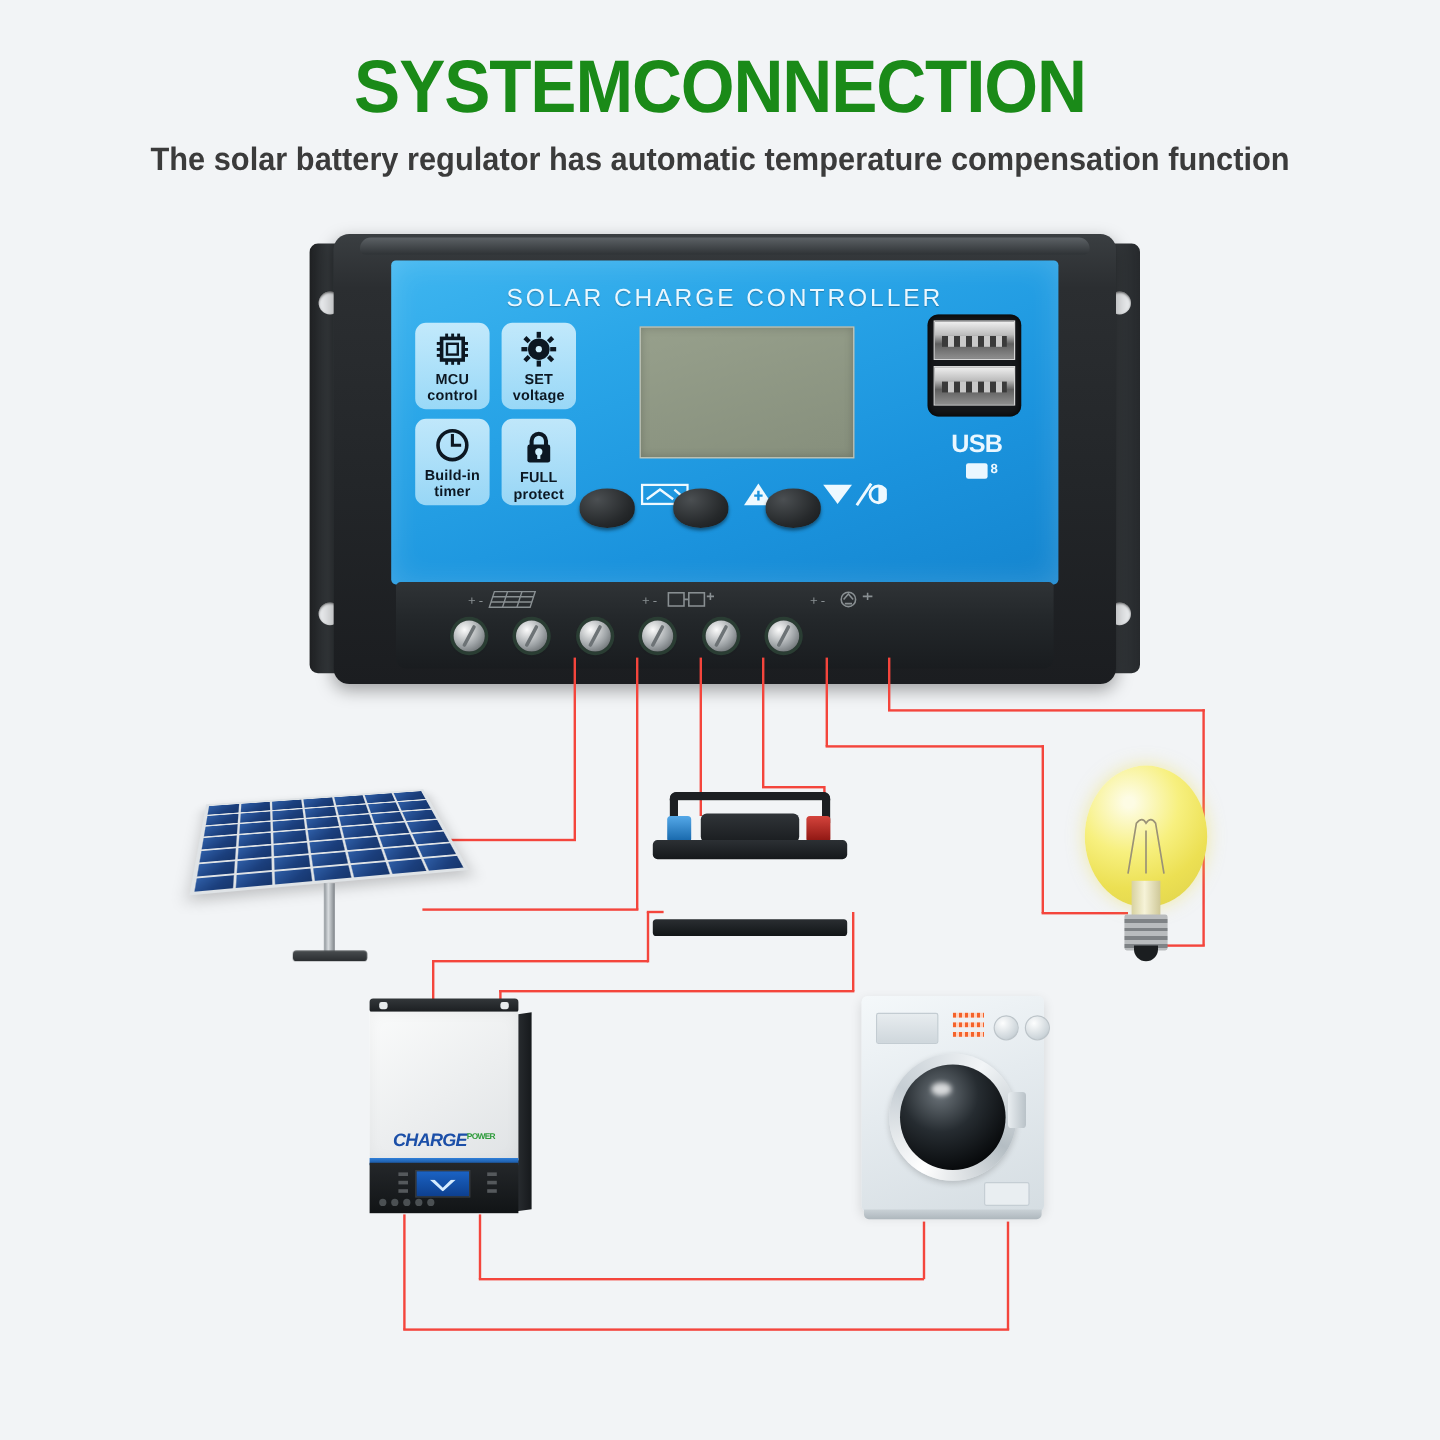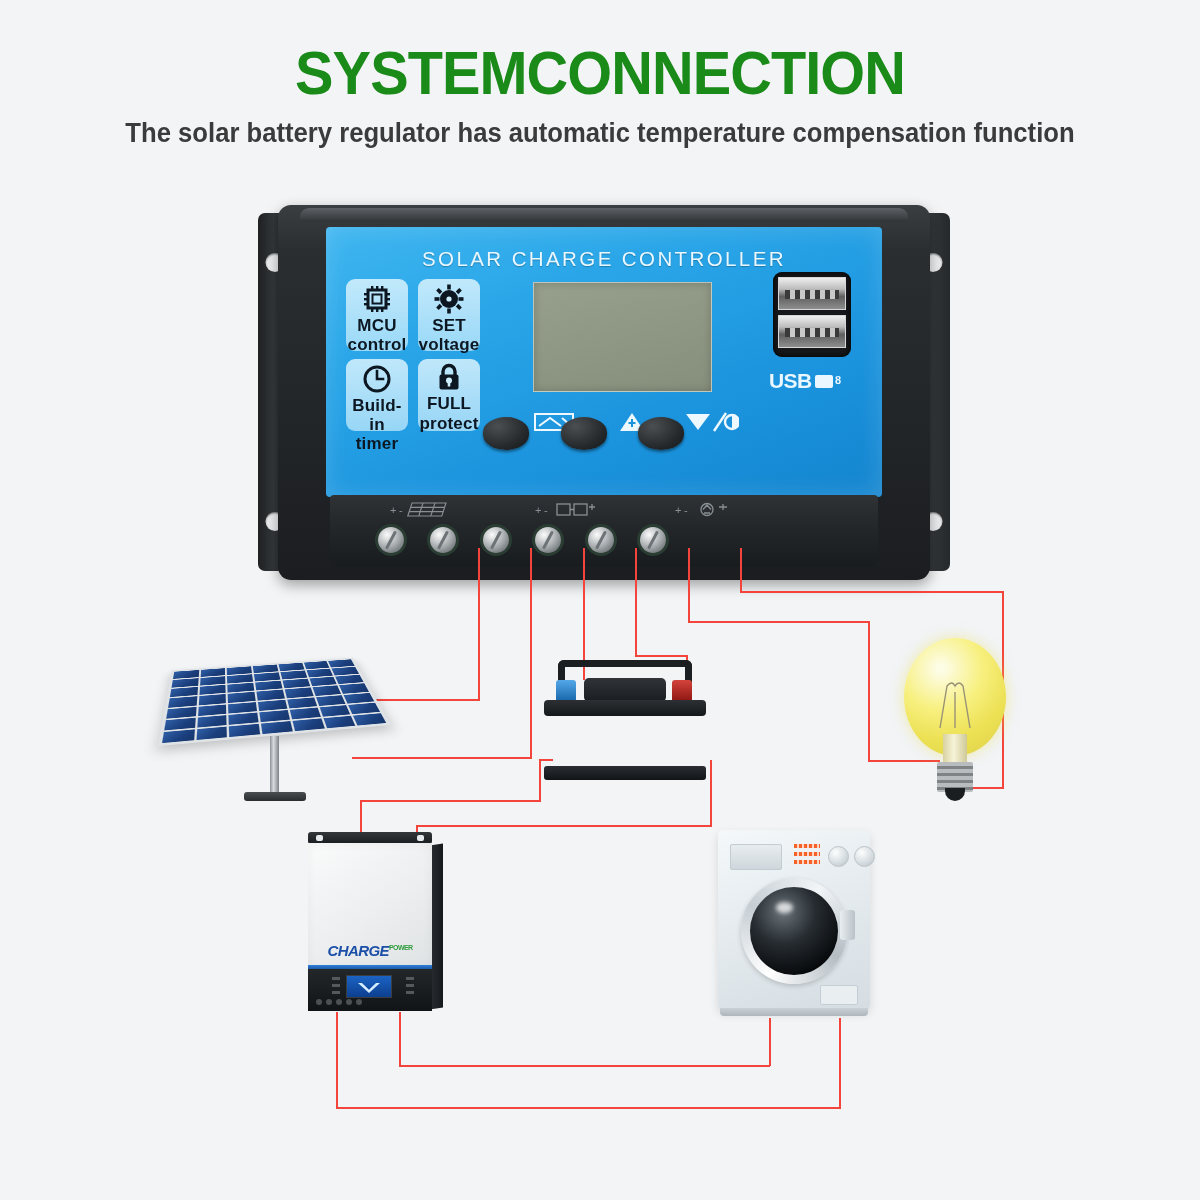--- a/index.html
+++ b/index.html
@@ -18,21 +18,21 @@
     letter-spacing:-1px;line-height:1;
     transform:scaleX(.93);transform-origin:center top;
   }
   .subtitle{
     position:absolute;left:0;top:120px;width:1200px;text-align:center;
     font-size:27px;font-weight:bold;color:#3b3b3b;
     line-height:1;transform:scaleX(.95);transform-origin:center top;
   }
 
   
-  .controller{position:absolute;left:258px;top:205px;width:692px;height:375px;}
+  .controller{position:absolute;left:258px;top:195px;width:692px;height:375px;}
   .ctl-flange{
     position:absolute;top:8px;width:34px;height:358px;
     background:linear-gradient(90deg,#1e2022 0%,#34383b 45%,#26292c 100%);
     border-radius:7px;
   }
   .ctl-flange.left{left:0;}
   .ctl-flange.right{right:0;}
   .hole{
     position:absolute;left:50%;transform:translateX(-50%);
     width:19px;height:19px;border-radius:50%;
@@ -64,21 +64,21 @@
     text-shadow:0 1px 1px rgba(0,0,0,.25);
   }
   .badge{
     position:absolute;width:62px;height:72px;border-radius:9px;
     background:linear-gradient(180deg,rgba(225,246,255,.82),rgba(196,236,253,.72));
     display:flex;flex-direction:column;align-items:center;justify-content:flex-start;
     padding-top:5px;box-sizing:border-box;
   }
   .badge .glyph{height:34px;display:flex;align-items:center;justify-content:center;}
   .badge .cap{
-    font-size:17px;color:#0c1722;font-weight:bold;line-height:1.12;
+    font-size:12px;color:#0c1722;font-weight:bold;line-height:1.12;
     text-align:center;margin-top:2px;letter-spacing:.2px;
   }
   .b-mcu{left:20px;top:52px;}
   .b-set{left:92px;top:52px;}
   .b-timer{left:20px;top:132px;}
   .b-full{left:92px;top:132px;justify-content:center;}
 
   .lcd{
     position:absolute;left:207px;top:55px;width:177px;height:108px;
     background:linear-gradient(165deg,#97a08c,#868f7c);
@@ -95,21 +95,21 @@
     border:1px solid #d6d6d6;box-sizing:border-box;position:relative;
   }
   .usb-slot:first-child{margin-bottom:5px;}
   .usb-slot:after{
     content:"";position:absolute;left:6px;right:6px;top:12px;height:9px;
     background:repeating-linear-gradient(90deg,#3a3a3a 0 5px,#c9c9c9 5px 10px);
   }
   .usb-label{
     position:absolute;left:443px;top:142px;width:90px;
     color:#eaf7ff;font-size:21px;font-weight:bold;letter-spacing:-.6px;
-    display:flex;align-items:center;gap:3px;
+    display:flex;align-items:center;gap:3px;flex-direction:column;
   }
   .usb-mark{width:18px;height:13px;background:#eaf7ff;border-radius:2px;position:relative;}
   .usb-mark:after{content:"8";position:absolute;right:-8px;top:-1px;font-size:11px;}
 
   .ctl-key{
     position:absolute;width:46px;height:33px;border-radius:50%/46%;
     background:radial-gradient(ellipse at 32% 28%,#4b4f52,#26292b 62%,#15181a);
     box-shadow:0 2px 3px rgba(0,0,0,.45);
   }
   .k1{left:205px;top:212px;} .k2{left:283px;top:212px;} .k3{left:360px;top:212px;}

